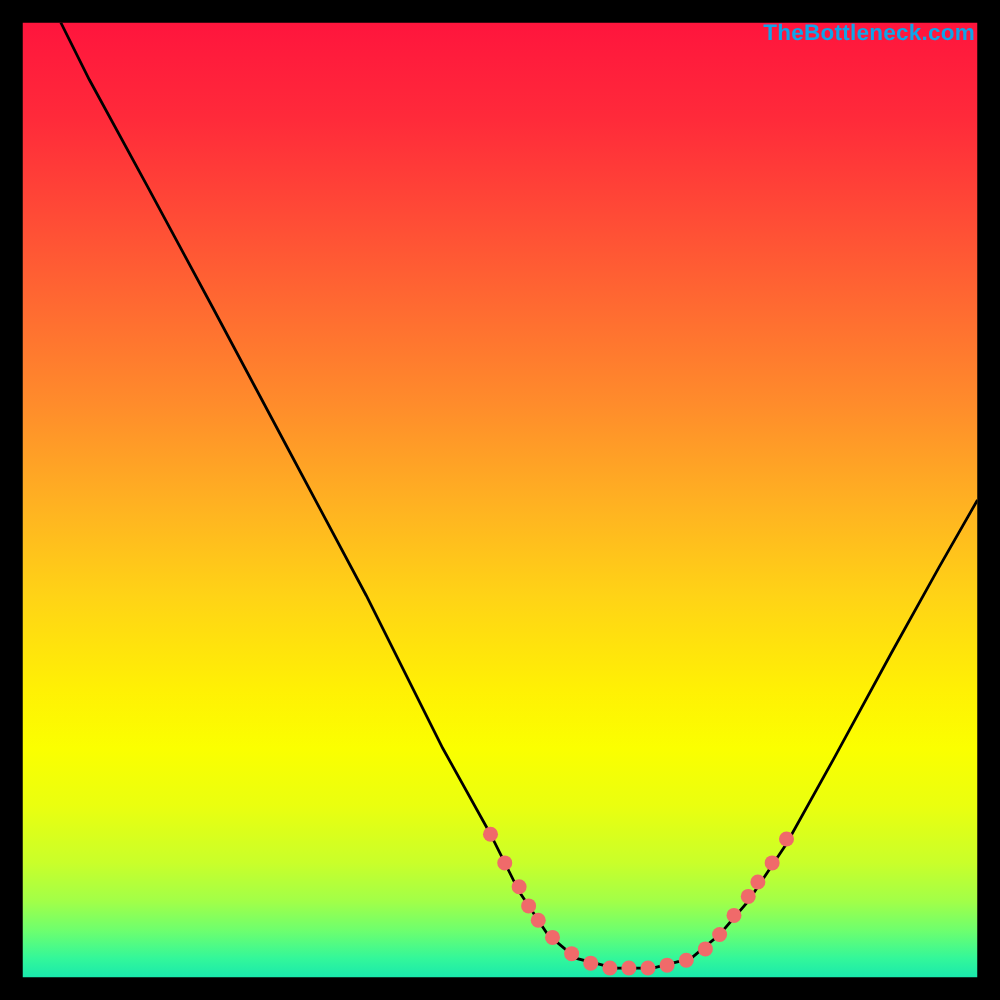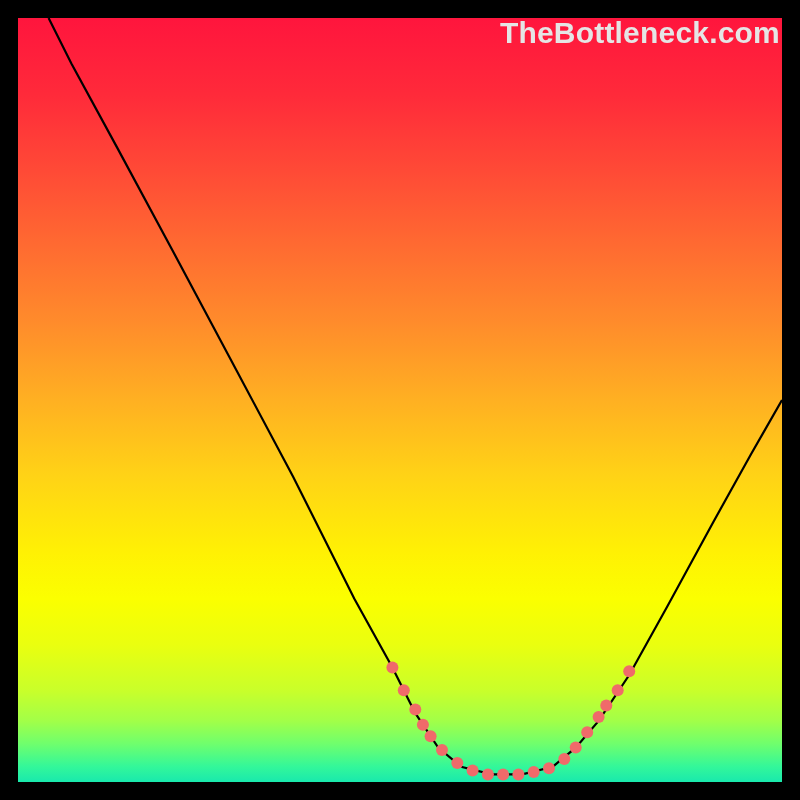--- a/index.html
+++ b/index.html
@@ -30,23 +30,23 @@
     left: 0;
     top: 0;
     width: 764px;
     height: 764px;
   }
   .watermark {
     position: absolute;
     top: -2px;
     right: 2px;
     font-family: Arial, Helvetica, sans-serif;
-    font-size: 30px;
+    font-size: 18px;
     font-weight: bold;
-    color: #e5e5e5;
+    color: #0ea5e9;
     letter-spacing: 0.2px;
   }
 </style>
 </head>
 <body>
 
 <div class="frame">
   <svg class="gradient-fill" viewBox="0 0 764 764" preserveAspectRatio="none">
     <defs>
       <linearGradient id="bg-grad" x1="0" y1="0" x2="0" y2="1">

